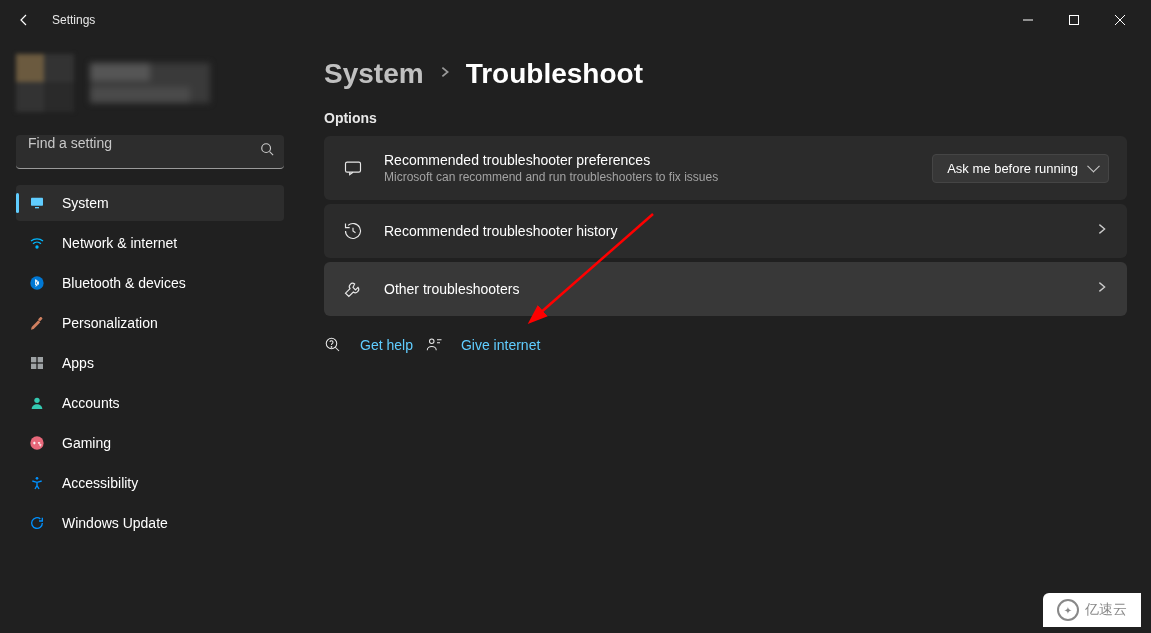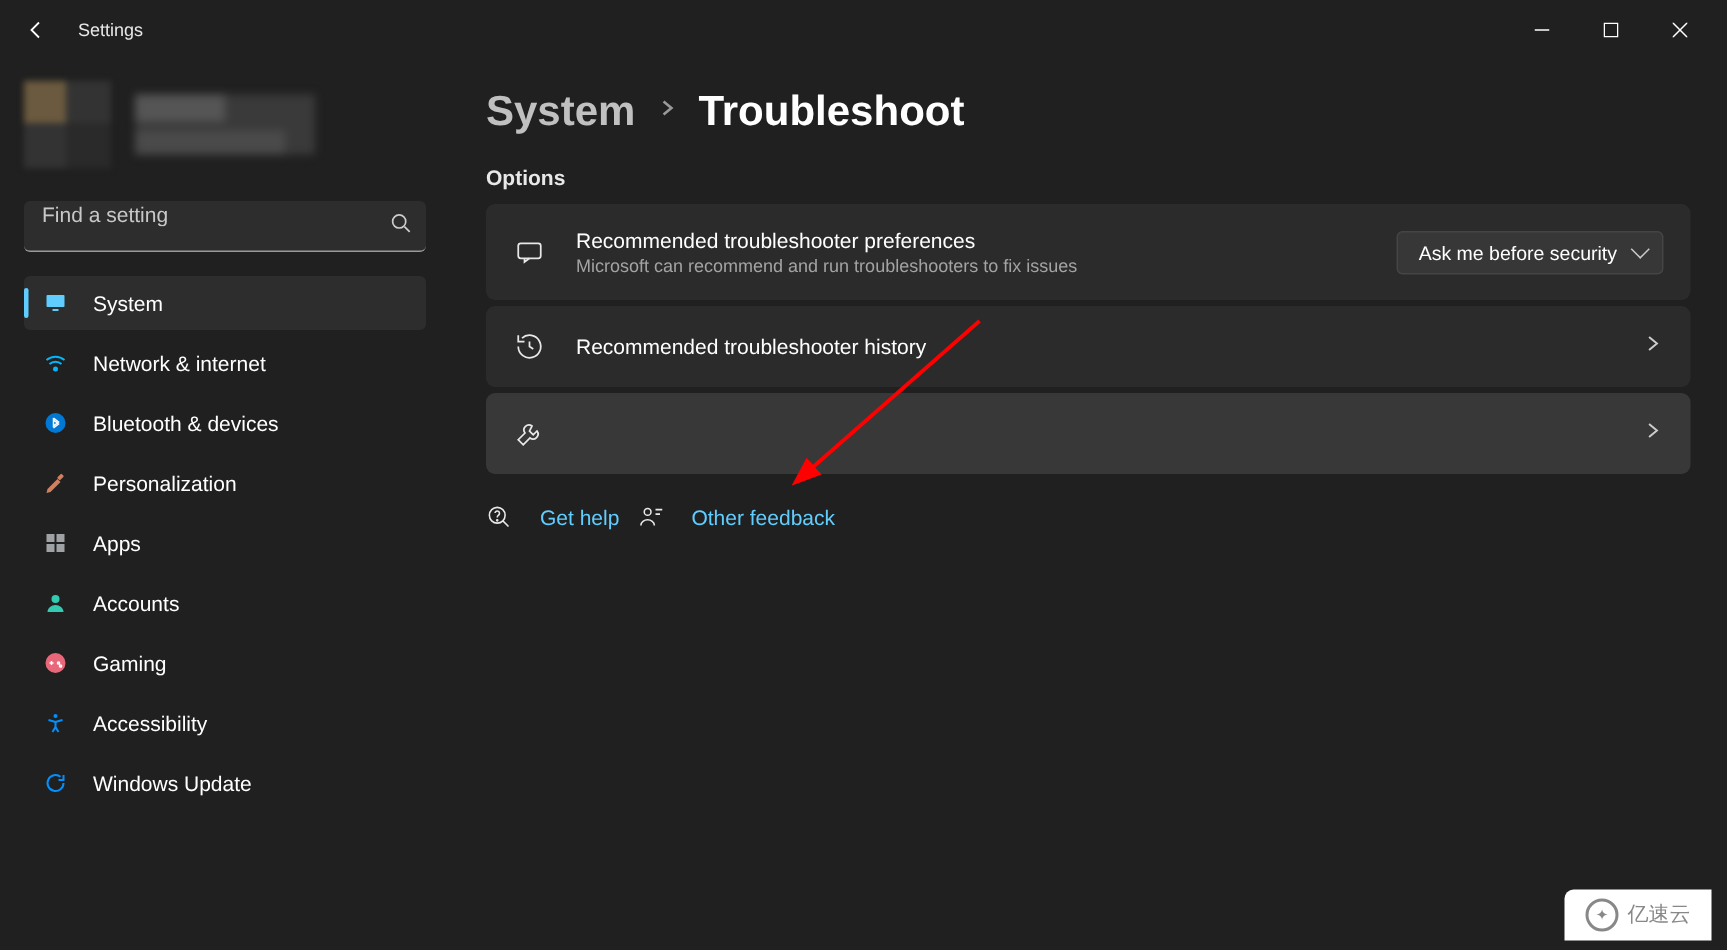--- a/index.html
+++ b/index.html
@@ -213,21 +213,21 @@
         <svg width="20" height="20" viewBox="0 0 24 24" fill="none" stroke="currentColor" stroke-width="1.4">
             <rect x="3" y="5" width="18" height="12" rx="2"></rect>
             <path d="M8 17 L8 20 L12 17"></path>
           </svg>
       </div>
       <div class="card-texts">
         <div class="card-title">Recommended troubleshooter preferences</div>
         <div class="card-sub">Microsoft can recommend and run troubleshooters to fix issues</div>
       </div>
       <div class="card-right">
-        <div class="dropdown">Ask me before security</div>
+        <div class="dropdown">Ask me before running</div>
       </div>
     </div>
 
     <div class="card">
       <div class="card-icon">
         <svg width="20" height="20" viewBox="0 0 24 24" fill="none" stroke="currentColor" stroke-width="1.4">
             <path d="M3 12 a9 9 0 1 0 3 -6.7"></path>
             <path d="M3 3 v5 h5"></path>
             <path d="M12 8 v4 l3 2"></path>
           </svg>
@@ -240,20 +240,23 @@
             <path d="M5 3 L11 8 L5 13"></path>
           </svg>
       </div>
     </div>
 
     <div class="card highlight">
       <div class="card-icon">
         <svg width="20" height="20" viewBox="0 0 24 24" fill="none" stroke="currentColor" stroke-width="1.4">
             <path d="M14 6 a4 4 0 0 0 -5.6 5.6 L3 17 l4 4 5.4 -5.4 A4 4 0 0 0 18 10 l-3 3 -3 -3 z"></path>
           </svg>
+      </div>
+      <div class="card-texts">
+        <div class="card-title">Other troubleshooters</div>
       </div>
       <div class="card-right chevron">
         <svg width="14" height="14" viewBox="0 0 16 16" fill="none" stroke="currentColor" stroke-width="1.5">
             <path d="M5 3 L11 8 L5 13"></path>
           </svg>
       </div>
     </div>
 
     <div class="help-links">
       <div class="help-link">
@@ -268,21 +271,21 @@
         <span class="hl-text">Get help</span>
       </div>
       <div class="help-link">
         <span class="hl-icon">
           <svg width="18" height="18" viewBox="0 0 24 24" fill="none" stroke="currentColor" stroke-width="1.4">
               <circle cx="9" cy="7" r="3"></circle>
               <path d="M3 19 c0 -3 3 -5 6 -5 s6 2 6 5"></path>
               <path d="M16 5 h6 M16 9 h4"></path>
             </svg>
         </span>
-        <span class="hl-text">Other feedback</span>
+        <span class="hl-text">Give internet</span>
       </div>
     </div>
   </div>
 </div>
 
 <svg class="arrow-annot" style="left:525px; top:208px;" width="140" height="120">
   <defs>
       <marker id="ah" markerWidth="10" markerHeight="10" refX="2" refY="3" orient="auto">
         <path d="M0,0 L0,6 L8,3 z" fill="#ff0000"></path>
       </marker>

